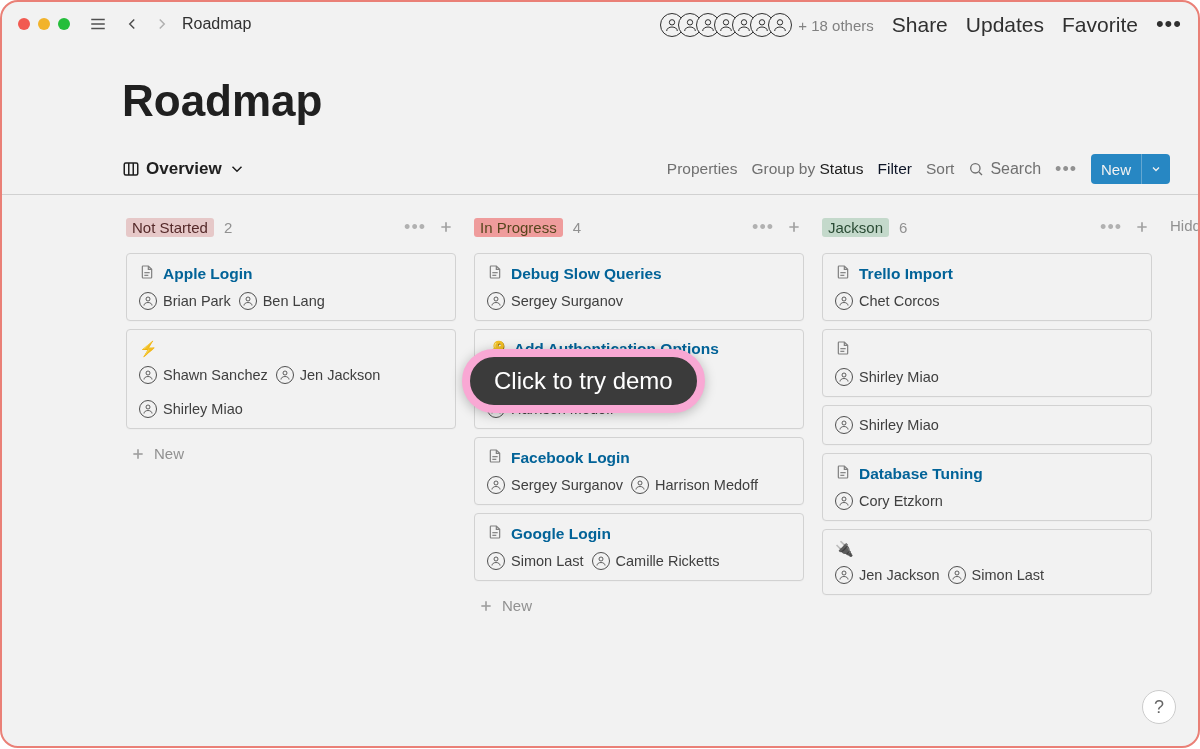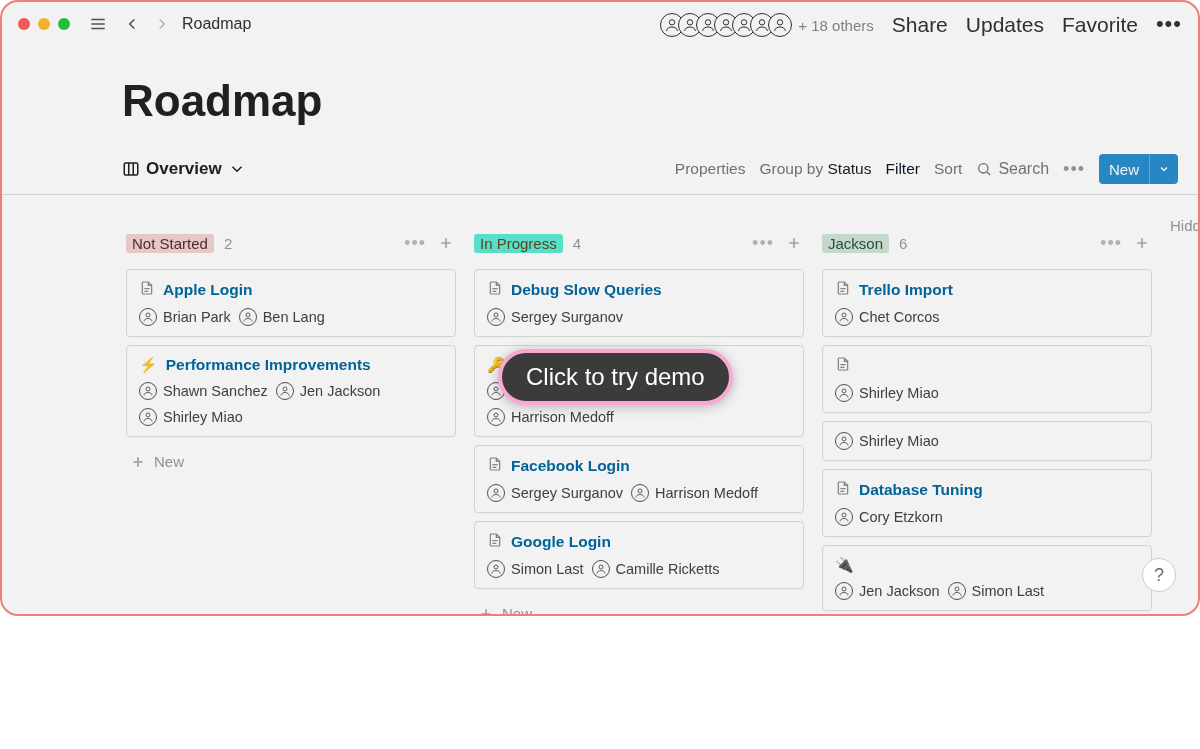--- a/index.html
+++ b/index.html
@@ -5,21 +5,21 @@
 * { box-sizing: border-box; margin: 0; padding: 0; }
 body {
   font-family: -apple-system, BlinkMacSystemFont, "Segoe UI", Helvetica, Arial, sans-serif;
   background: #fff;
   width: 1200px;
   height: 749px;
   overflow: hidden;
 }
 .frame {
   width: 1200px;
-  height: 616px;
+  height: 748px;
   border: 2px solid #ea8077;
   border-radius: 18px;
   background: #fff;
   position: relative;
   overflow: hidden;
 }
 .dimmer {
   position:absolute; inset:0; background: rgba(0,0,0,0.05); z-index:5; pointer-events:none;
 }
 .topbar {
@@ -37,67 +37,67 @@
 .avatar-stack{display:flex;}
 .avatar-stack .av{width:24px;height:24px;border-radius:50%;background:#fff;border:1px solid #333;margin-left:-6px;display:flex;align-items:center;justify-content:center;}
 .avatar-stack .av svg{width:16px;height:16px;}
 .others-count{color:#888;font-size:15px;margin-left:6px;}
 .top-link{color:#333;font-size:21px;cursor:pointer;}
 .dots-icon{font-size:22px;letter-spacing:1px;color:#333;cursor:pointer;}
 
 .page{padding: 30px 0 0 120px;}
 .page-title{font-size:44px;font-weight:700;color:#222;margin-bottom:28px;}
 
-.view-bar{display:flex;align-items:center;gap:14px;padding-right:20px;margin-bottom:8px;}
+.view-bar{display:flex;align-items:center;gap:14px;padding-right:28px;margin-bottom:8px;}
 .view-selector{display:flex;align-items:center;gap:6px;font-weight:600;font-size:17px;color:#222;cursor:pointer;}
 .view-selector svg{width:18px;height:18px;}
 .spacer{flex:1;}
 .bar-item{color:#777;font-size:15.5px;cursor:pointer;}
 .bar-item .strong{color:#222;}
 .bar-item.blue{color:#0f172a;}
 .search-wrap{display:flex;align-items:center;gap:6px;color:#777;}
 .search-wrap svg{width:16px;height:16px;stroke:#777;fill:none;stroke-width:2;}
 .bar-dots{color:#999;cursor:pointer;font-size:18px;letter-spacing:1px;}
 .new-btn{background:#2a8fce;color:#fff;border-radius:4px;display:flex;align-items:center;font-size:15px;font-weight:500;cursor:pointer;height:30px;}
 .new-btn .lbl{padding:0 10px;}
 .new-btn .chev{border-left:1px solid rgba(255,255,255,0.3);padding:0 8px;height:100%;display:flex;align-items:center;}
 .new-btn svg{width:12px;height:12px;stroke:#fff;fill:none;stroke-width:2.5;}
 
 .divider{height:1px;background:#ddd;margin-top:10px; margin-left:-120px;}
 
 .board{display:flex;gap:18px;margin-top:18px; margin-left:4px; overflow-x:hidden;}
 .column{width:330px;flex-shrink:0;}
 .column.last{width:330px;}
-.col-header{display:flex;align-items:center;gap:10px;margin-bottom:12px;height:28px;margin-top:16px;}
+.col-header{display:flex;align-items:center;gap:10px;margin-bottom:12px;height:28px;}
 .col-tag{padding:1px 6px;border-radius:3px;font-size:15px;}
 .tag-red{background:#f3d3d3;color:#5a2c2c;}
-.tag-yellow{background:#5eead4;color:#5c4a1f;}
+.tag-yellow{background:#fca5a5;color:#5c4a1f;}
 .tag-green{background:#cfe5d6;color:#2d5038;}
 .col-count{color:#999;font-size:15px;}
 .col-spacer{flex:1;}
 .col-dots{color:#bbb;font-size:18px;letter-spacing:1px;cursor:pointer;}
 .col-plus{color:#bbb;cursor:pointer;width:20px;height:20px;display:flex;align-items:center;justify-content:center;}
 .col-plus svg{width:16px;height:16px;stroke:#aaa;fill:none;stroke-width:2.5;}
 
 .card{background:#fff;border:1px solid #dedede;border-radius:4px;padding:10px 12px;margin-bottom:8px;box-shadow:0 1px 1px rgba(0,0,0,0.02);}
 .card-title{display:flex;align-items:center;gap:8px;font-weight:600;font-size:15.5px;color:#0369a1;margin-bottom:8px;}
 .card-title .page-ic{color:#888;}
 .page-ic svg{width:16px;height:16px;stroke:#888;fill:none;stroke-width:1.8;}
 .emoji{font-size:15px;}
-.people{display:flex;flex-wrap:wrap;gap:8px 8px;}
+.people{display:flex;flex-wrap:wrap;gap:16px 8px;}
 .person{display:flex;align-items:center;gap:6px;font-size:14.5px;color:#444;}
 .person .face{width:18px;height:18px;border-radius:50%;border:1px solid #555;display:flex;align-items:center;justify-content:center;background:#fff;}
 .person .face svg{width:12px;height:12px;}
 
 .add-new-row{display:flex;align-items:center;gap:8px;color:#999;font-size:15px;margin-top:10px;cursor:pointer;padding:6px 4px;}
 .add-new-row svg{width:16px;height:16px;stroke:#aaa;fill:none;stroke-width:2.5;}
 
 .hidden-col{color:#999;font-size:15px;padding-top:4px; flex-shrink:0; width:80px;}
 
-.demo-bubble{position:absolute;left:496px;top:347px;z-index:10;background:#3b3b3b;border:4px solid #f9a8d4;border-radius:999px;padding:10px 24px;color:#fff;font-size:24px;box-shadow:0 2px 12px rgba(0,0,0,0.25);cursor:pointer;}
+.demo-bubble{position:absolute;left:460px;top:347px;z-index:10;background:#3b3b3b;border:8px solid #f9a8d4;border-radius:999px;padding:10px 24px;color:#fff;font-size:24px;box-shadow:0 2px 12px rgba(0,0,0,0.25);cursor:pointer;}
 
 .help-btn{position:absolute;right:22px;bottom:22px;width:34px;height:34px;border:1px solid #ccc;border-radius:50%;background:#fff;display:flex;align-items:center;justify-content:center;font-size:18px;color:#666;cursor:pointer;z-index:7;}
 </style>
 </head>
 <body>
 
 <div class="frame">
   <div class="dimmer"></div>
 
   <div class="topbar">
@@ -264,21 +264,20 @@
                     <path d="M4 21c0-4 4-6 8-6s8 2 8 6" fill="none" stroke="#333" stroke-width="1.5"></path>
                   </svg>
                 </span>
                 <span>Ben Lang</span>
               </span>
             </div>
     </div>
           <div class="card">
       <div class="card-title">
         <span class="emoji">⚡</span>
-        <span>Performance Improvements</span>
       </div>
       <div class="people">
               <span class="person">
                 <span class="face">
                   <svg viewBox="0 0 24 24">
                     <circle cx="12" cy="8" r="4" fill="none" stroke="#333" stroke-width="1.5"></circle>
                     <path d="M4 21c0-4 4-6 8-6s8 2 8 6" fill="none" stroke="#333" stroke-width="1.5"></path>
                   </svg>
                 </span>
                 <span>Shawn Sanchez</span>

